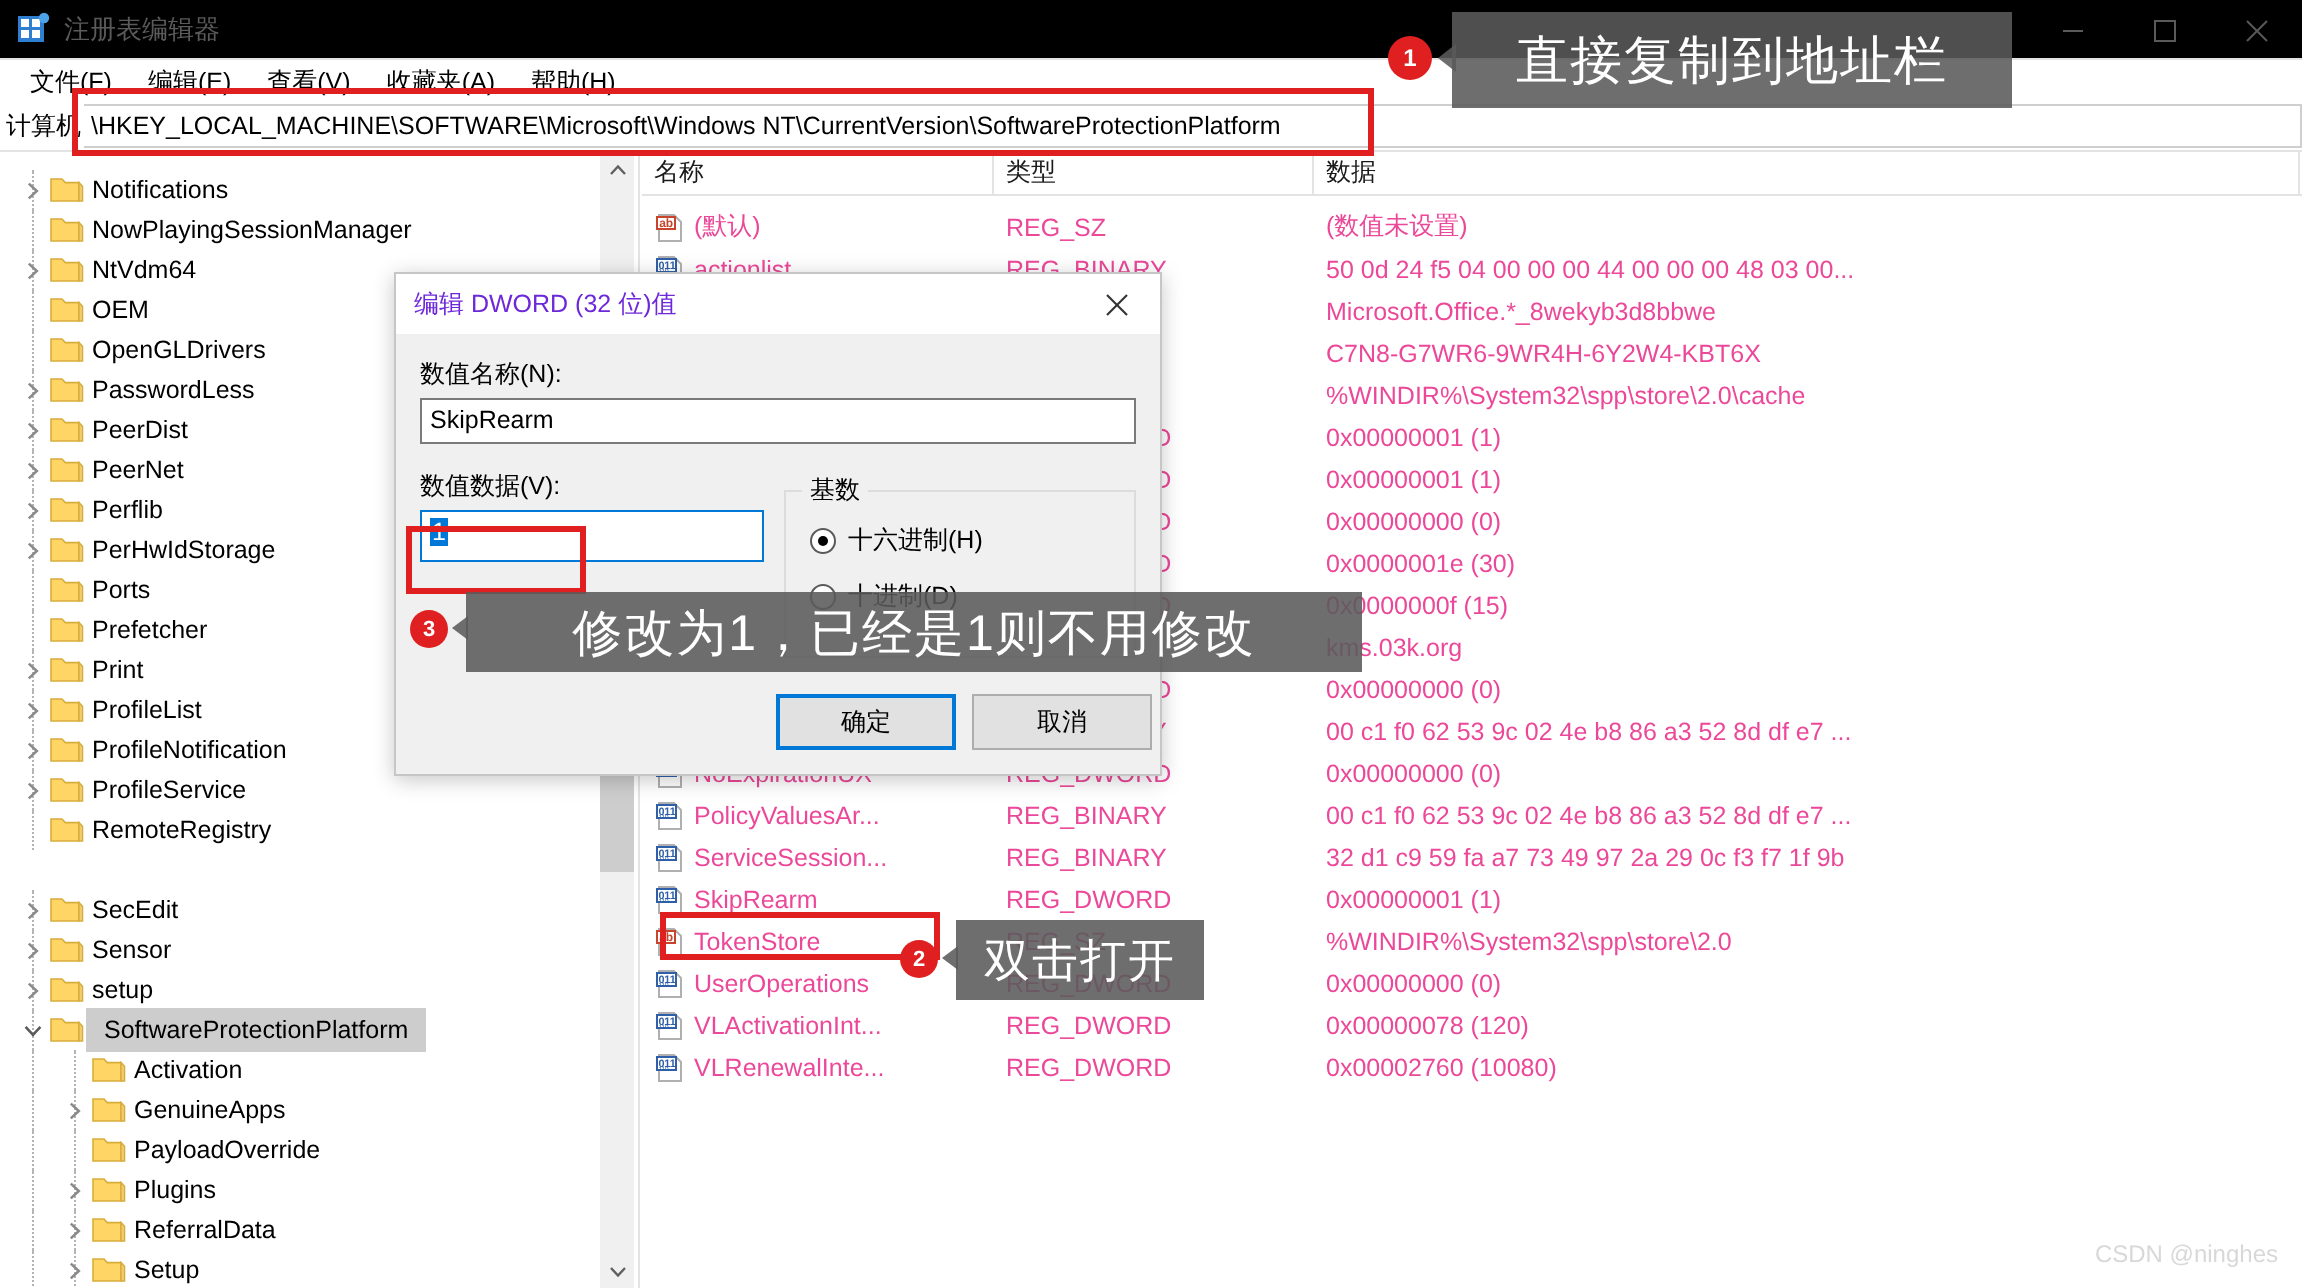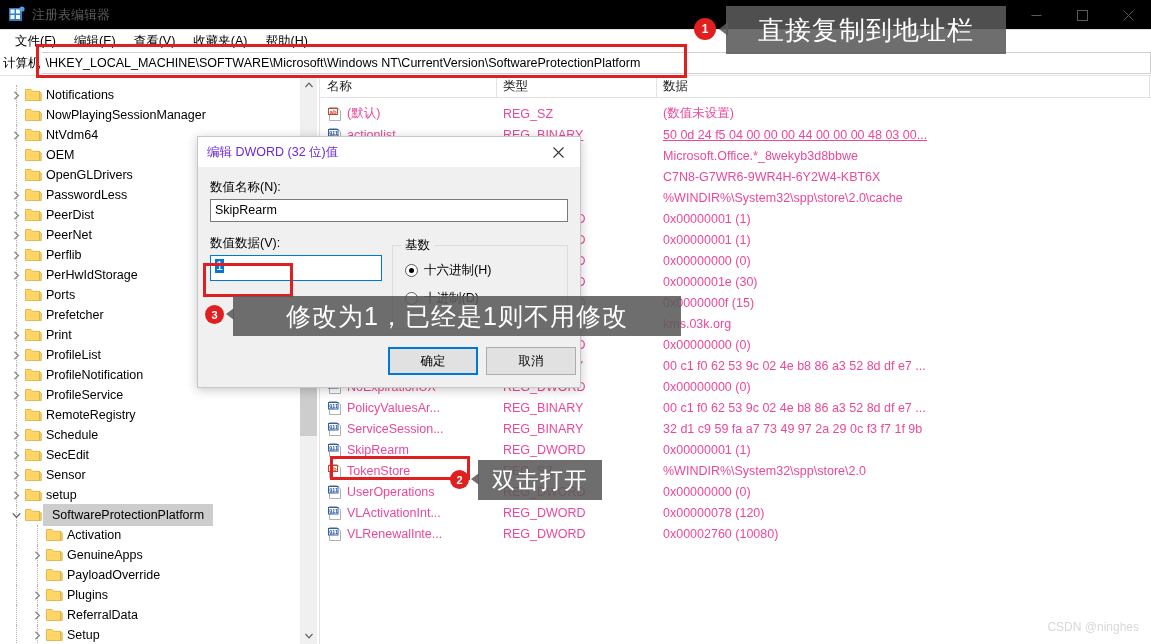--- a/index.html
+++ b/index.html
@@ -552,35 +552,20 @@
             <div class="guide" style="left: 16px;"></div>
             <span class="twisty" style="position: absolute; left: 8px;"></span>
             <span class="folder" style="position: absolute; left: 25px; top: 3px;">
               <svg width="17" height="14" viewBox="0 0 17 14">
                 <path d="M0.5 1.5 L6 1.5 L7.6 3.3 L14.5 3.3 L14.5 12.5 L0.5 12.5 Z" fill="#ffd666" stroke="#d9ad3c" stroke-width="0.8"></path>
                 <path d="M14.5 3.3 L16.3 5.2 L16.3 12.5 L14.5 12.5 Z" fill="#f0cb72" stroke="#d9ad3c" stroke-width="0.7"></path>
               </svg>
             </span>
             <span class="lbl" style="position: absolute; left: 46px;">RemoteRegistry</span>
           </div>
-          <div class="tree-row" style="top: 349px;">
-            <div class="guide" style="left: 16px;"></div>
-            <span class="twisty" style="position: absolute; left: 8px;">
-              <svg width="7" height="9" viewBox="0 0 7 9">
-                <polyline points="1.4,0.8 5.4,4.5 1.4,8.2" fill="none" stroke="#8a8a8a" stroke-width="1.3"></polyline>
-              </svg>
-            </span>
-            <span class="folder" style="position: absolute; left: 25px; top: 3px;">
-              <svg width="17" height="14" viewBox="0 0 17 14">
-                <path d="M0.5 1.5 L6 1.5 L7.6 3.3 L14.5 3.3 L14.5 12.5 L0.5 12.5 Z" fill="#ffd666" stroke="#d9ad3c" stroke-width="0.8"></path>
-                <path d="M14.5 3.3 L16.3 5.2 L16.3 12.5 L14.5 12.5 Z" fill="#f0cb72" stroke="#d9ad3c" stroke-width="0.7"></path>
-              </svg>
-            </span>
-            <span class="lbl" style="position: absolute; left: 46px;">Schedule</span>
-          </div>
           <div class="tree-row" style="top: 369px;">
             <div class="guide" style="left: 16px;"></div>
             <span class="twisty" style="position: absolute; left: 8px;">
               <svg width="7" height="9" viewBox="0 0 7 9">
                 <polyline points="1.4,0.8 5.4,4.5 1.4,8.2" fill="none" stroke="#8a8a8a" stroke-width="1.3"></polyline>
               </svg>
             </span>
             <span class="folder" style="position: absolute; left: 25px; top: 3px;">
               <svg width="17" height="14" viewBox="0 0 17 14">
                 <path d="M0.5 1.5 L6 1.5 L7.6 3.3 L14.5 3.3 L14.5 12.5 L0.5 12.5 Z" fill="#ffd666" stroke="#d9ad3c" stroke-width="0.8"></path>
@@ -748,21 +733,21 @@
           <div class="list-row" style="top: 27px;">
             <span class="row-icon"><svg width="16" height="16" viewBox="0 0 16 16">
                 <path d="M2.5 1.5 L10 1.5 L13.5 5 L13.5 14.5 L2.5 14.5 Z" fill="#ffffff" stroke="#b0b0b0" stroke-width="1"></path>
                 <rect x="1.5" y="2.5" width="9" height="6" fill="#ffffff" stroke="#c8442c" stroke-width="1"></rect>
                 <text x="2.6" y="7.6" font-size="6" font-family="Liberation Sans, sans-serif" font-weight="bold" fill="#c8442c">ab</text>
               </svg></span>
             <span class="row-name">(默认)</span>
             <span class="row-type">REG_SZ</span>
             <span class="row-data">(数值未设置)</span>
           </div>
-          <div class="list-row" style="top: 48px; text-decoration: underline;">
+          <div class="list-row" style="top: 48px;">
             <span class="row-icon"><svg width="16" height="16" viewBox="0 0 16 16">
                 <path d="M2.5 1.5 L10 1.5 L13.5 5 L13.5 14.5 L2.5 14.5 Z" fill="#ffffff" stroke="#b0b0b0" stroke-width="1"></path>
                 <rect x="1.5" y="2.5" width="9.5" height="6.5" fill="#ffffff" stroke="#2f5fa8" stroke-width="1"></rect>
                 <text x="2.2" y="7.7" font-size="5.4" font-family="Liberation Sans, sans-serif" font-weight="bold" fill="#2f5fa8">011</text>
                 <text x="2.2" y="9.4" font-size="3.2" font-family="Liberation Sans, sans-serif" fill="#2f5fa8">110</text>
               </svg></span>
             <span class="row-name">actionlist</span>
             <span class="row-type">REG_BINARY</span>
             <span class="row-data">50 0d 24 f5 04 00 00 00 44 00 00 00 48 03 00...</span>
           </div>

